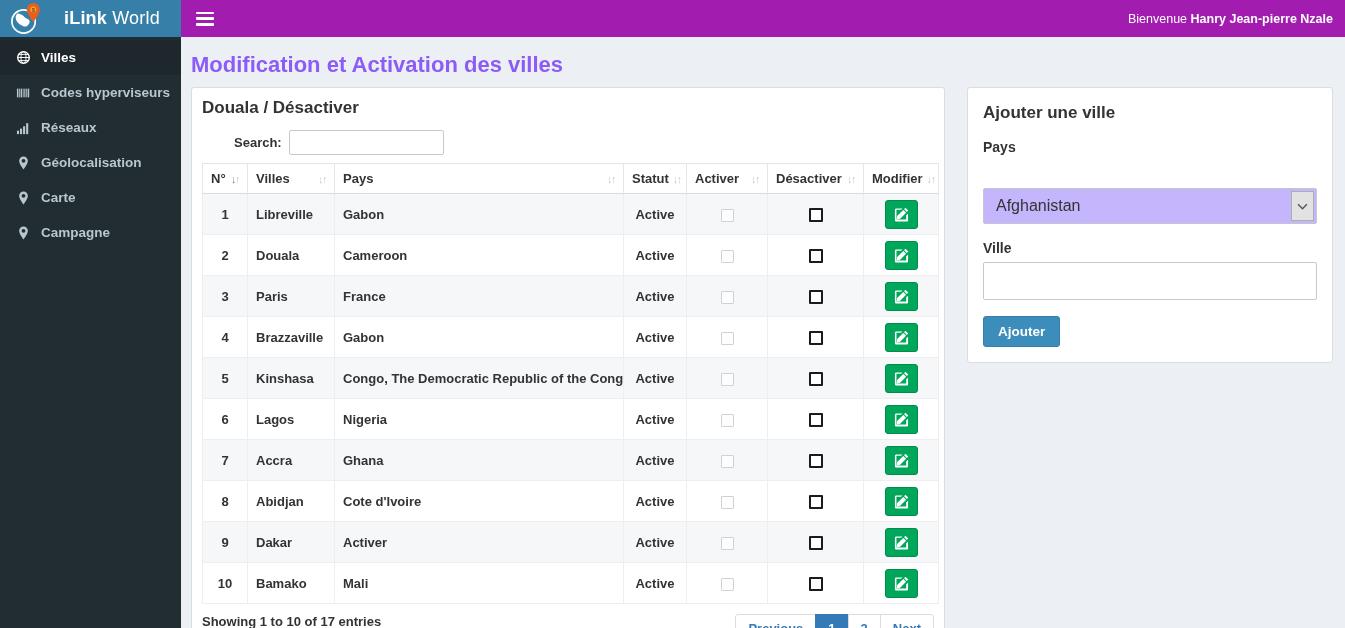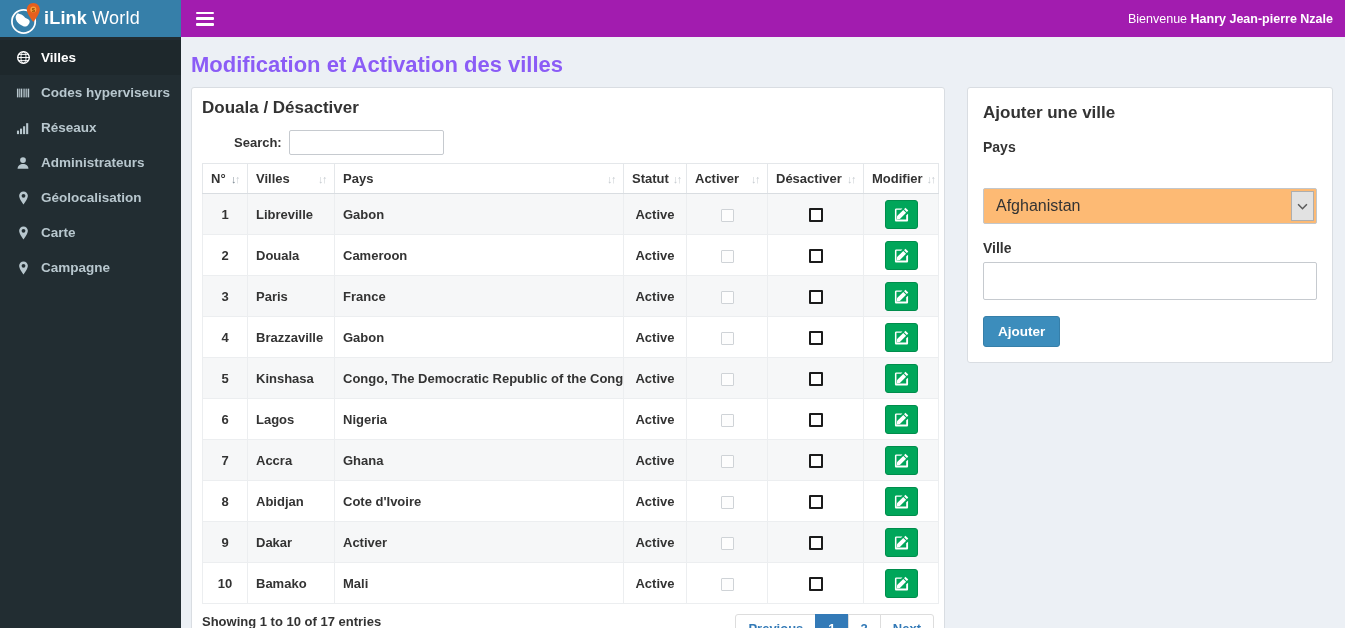--- a/index.html
+++ b/index.html
@@ -1,21 +1,21 @@
 <!DOCTYPE html>
 <html><head>
 <meta charset="utf-8">
 <style>
   * { margin:0; padding:0; box-sizing:border-box; }
   html,body { width:1345px; height:628px; overflow:hidden; }
   body { font-family:"Liberation Sans", sans-serif; color:#333; background:#ecf0f5; position:relative; }
 
   
   .header { position:absolute; top:0; left:0; right:0; height:37px; display:flex; z-index:5; }
-  .logo-area { width:181px; background:#367fa9; display:flex; align-items:center; padding-left:9px; gap:0; flex-shrink:0; cursor:pointer; }
+  .logo-area { width:181px; background:#367fa9; display:flex; align-items:center; padding-left:9px; gap:20px; flex-shrink:0; cursor:pointer; }
   .brand { color:#fff; font-size:18px; letter-spacing:.2px; white-space:nowrap; }
   .brand b { font-weight:700; }
   .brand span.light { font-weight:300; }
   .navbar { flex:1; background:#a21caf; display:flex; align-items:center; justify-content:space-between; padding:0 12px 0 13px; }
   .hamburger { width:22px; height:18px; display:flex; flex-direction:column; justify-content:space-between; padding:2px 2px; cursor:pointer; }
   .hamburger i { display:block; height:2.5px; background:#fff; border-radius:1px; }
   .welcome { color:#fff; font-size:12.5px; }
   .welcome b { font-weight:700; }
 
   
@@ -56,21 +56,21 @@
   .table-footer { display:flex; justify-content:space-between; align-items:flex-start; margin-top:10px; font-size:13px; font-weight:600; }
   .pagination { display:flex; }
   .page-btn { min-width:33px; padding:6px 12px; background:#fff; border:1px solid #ddd; margin-left:-1px; color:#337ab7; text-align:center; cursor:pointer; font-weight:600; }
   .page-btn:first-child { border-radius:3px 0 0 3px; margin-left:0; }
   .page-btn:last-child { border-radius:0 3px 3px 0; }
   .page-btn.active { background:#337ab7; border-color:#337ab7; color:#fff; }
 
   
   .add-panel { width:366px; padding:15px; }
   .form-label { font-size:14px; font-weight:700; margin:16px 0 6px; }
-  .pays-select { height:36px; border:1px solid #c3c7cb; border-radius:2px; background:#fdba74; display:flex; align-items:stretch; cursor:pointer;margin-top:33px; }
+  .pays-select { height:36px; border:1px solid #c3c7cb; border-radius:2px; background:#c4b5fd; display:flex; align-items:stretch; cursor:pointer;margin-top:33px; }
   .pays-select .val { flex:1; display:flex; align-items:center; padding-left:12px; font-size:16px; color:#333; }
   .pays-select .arrow-box { width:23px; margin:2px; }
   .ville-input { width:100%; height:38px; border:1px solid #c6cacf; border-radius:2px; padding:0 8px; font-size:15px; font-family:"Liberation Sans",sans-serif; }
   .submit-btn { margin-top:16px; background:#3c8dbc; color:#fff; border:1px solid #367fa9; border-radius:3px; padding:7px 14px; font-size:13.5px; font-weight:700; cursor:pointer; font-family:"Liberation Sans",sans-serif; }
 </style>
 </head>
 <body>
 
 <div class="header">
   <div class="logo-area">
@@ -126,29 +126,20 @@
           <rect x="0.5" y="11" width="2.4" height="4"></rect>
           <rect x="4" y="8.7" width="2.4" height="6.3"></rect>
           <rect x="7.5" y="6" width="2.4" height="9"></rect>
           <rect x="11" y="2.5" width="2.4" height="12.5"></rect>
         </svg>
       </span>
       <span>Réseaux</span>
     </div>
     <div class="side-item">
       <span class="icon">
-        <svg width="14" height="14" viewBox="0 0 16 16" fill="currentColor">
-          <circle cx="8" cy="4.6" r="3.3"></circle>
-          <path d="M1.8 14.5c0-3.4 2.8-5.4 6.2-5.4s6.2 2 6.2 5.4z"></path>
-        </svg>
-      </span>
-      <span>Administrateurs</span>
-    </div>
-    <div class="side-item">
-      <span class="icon">
         <svg width="11" height="14" viewBox="0 0 12 16" fill="currentColor">
           <path d="M6 0.5C3.2 0.5 1 2.7 1 5.5 1 9.3 6 15.5 6 15.5s5-6.2 5-10C11 2.7 8.8 0.5 6 0.5zm0 7.2a2.2 2.2 0 1 1 0-4.4 2.2 2.2 0 0 1 0 4.4z"></path>
         </svg>
       </span>
       <span>Géolocalisation</span>
     </div>
     <div class="side-item">
       <span class="icon">
         <svg width="11" height="14" viewBox="0 0 12 16" fill="currentColor">
           <path d="M6 0.5C3.2 0.5 1 2.7 1 5.5 1 9.3 6 15.5 6 15.5s5-6.2 5-10C11 2.7 8.8 0.5 6 0.5zm0 7.2a2.2 2.2 0 1 1 0-4.4 2.2 2.2 0 0 1 0 4.4z"></path>

